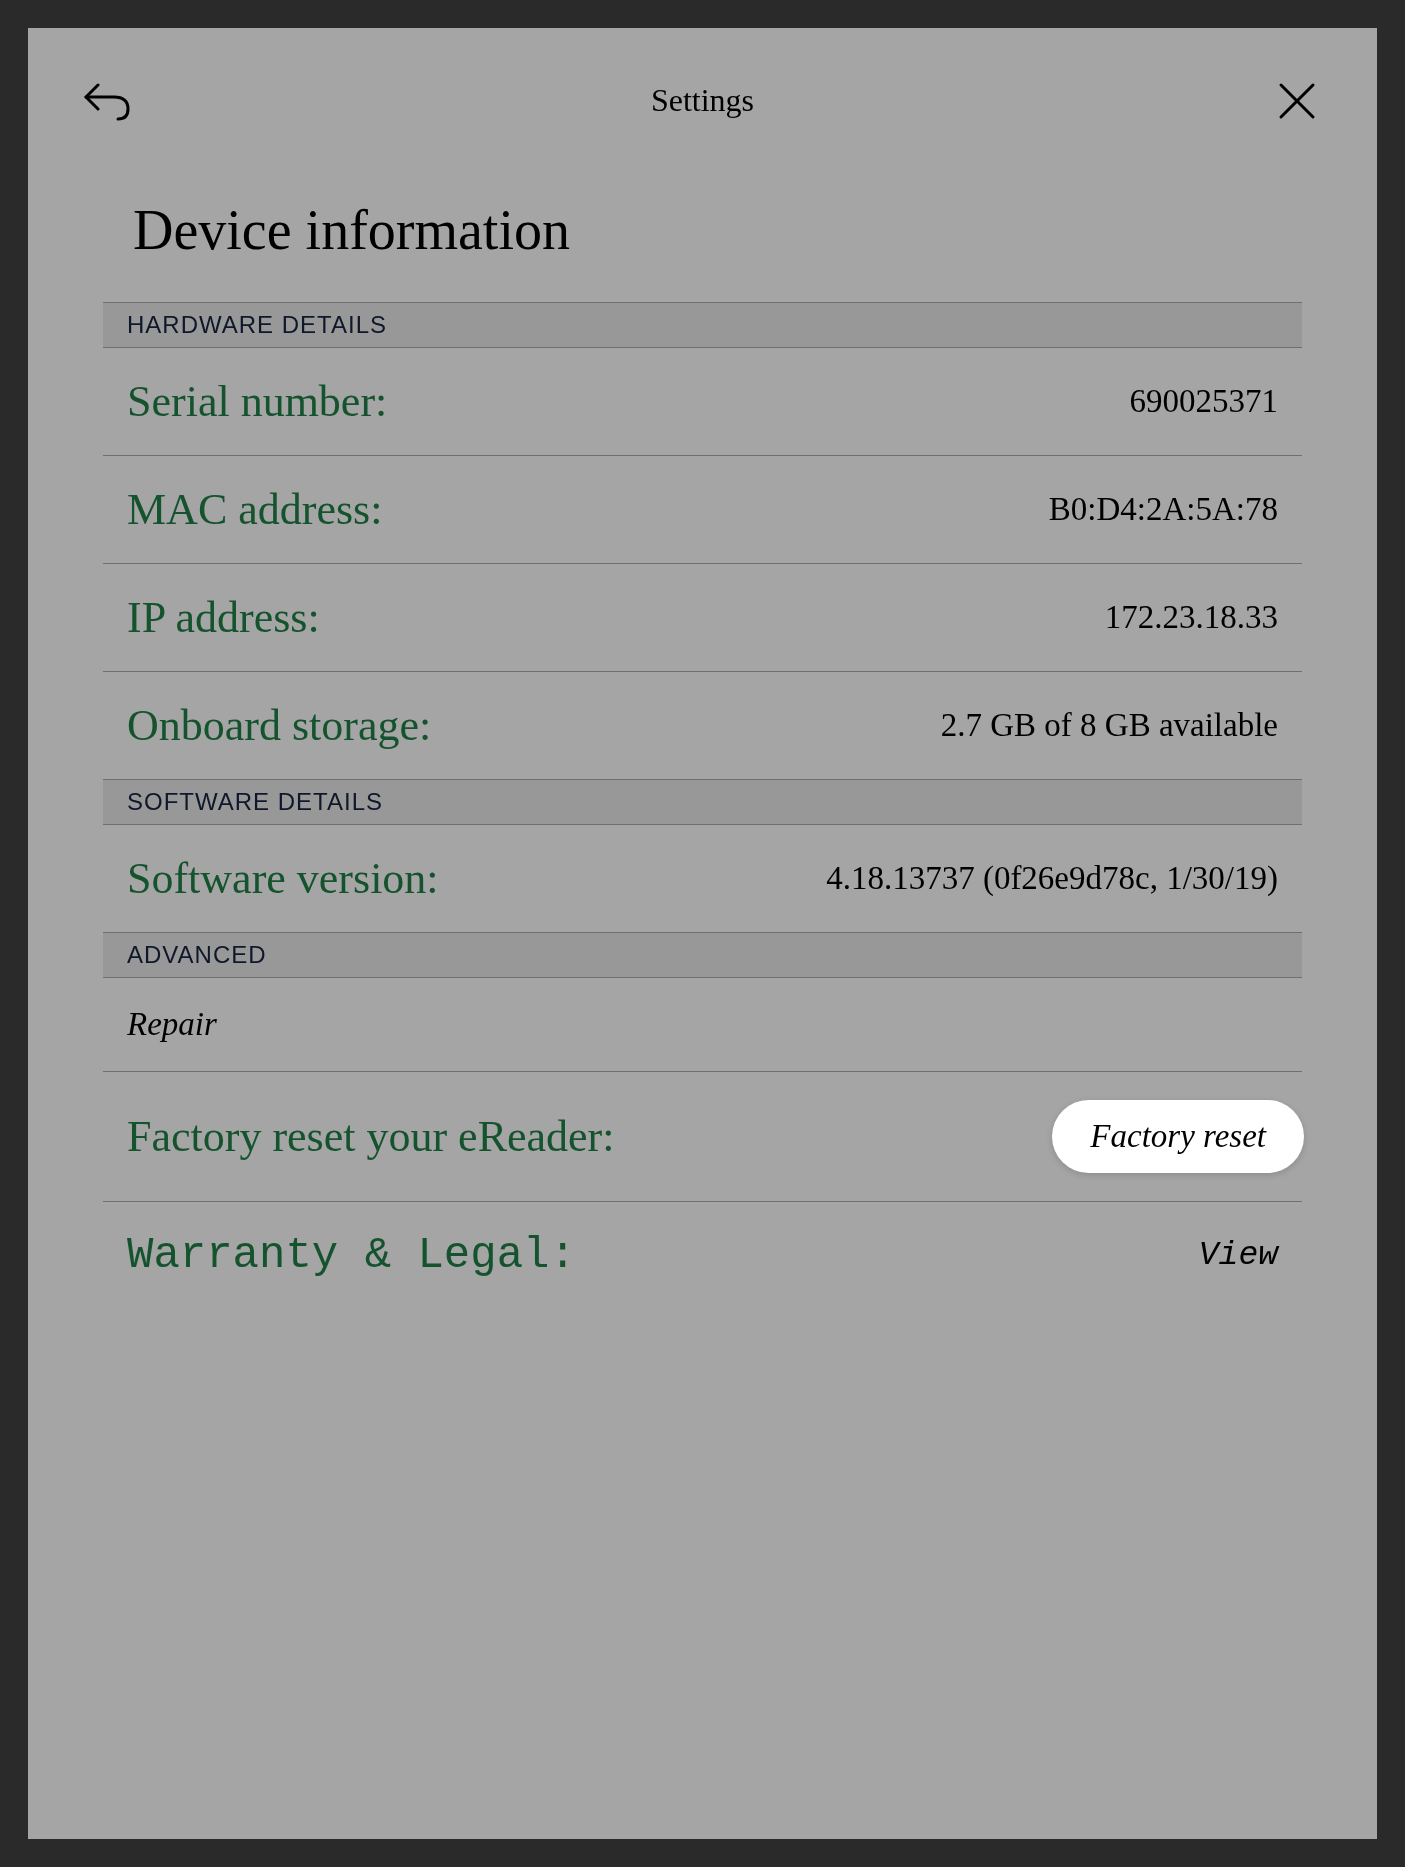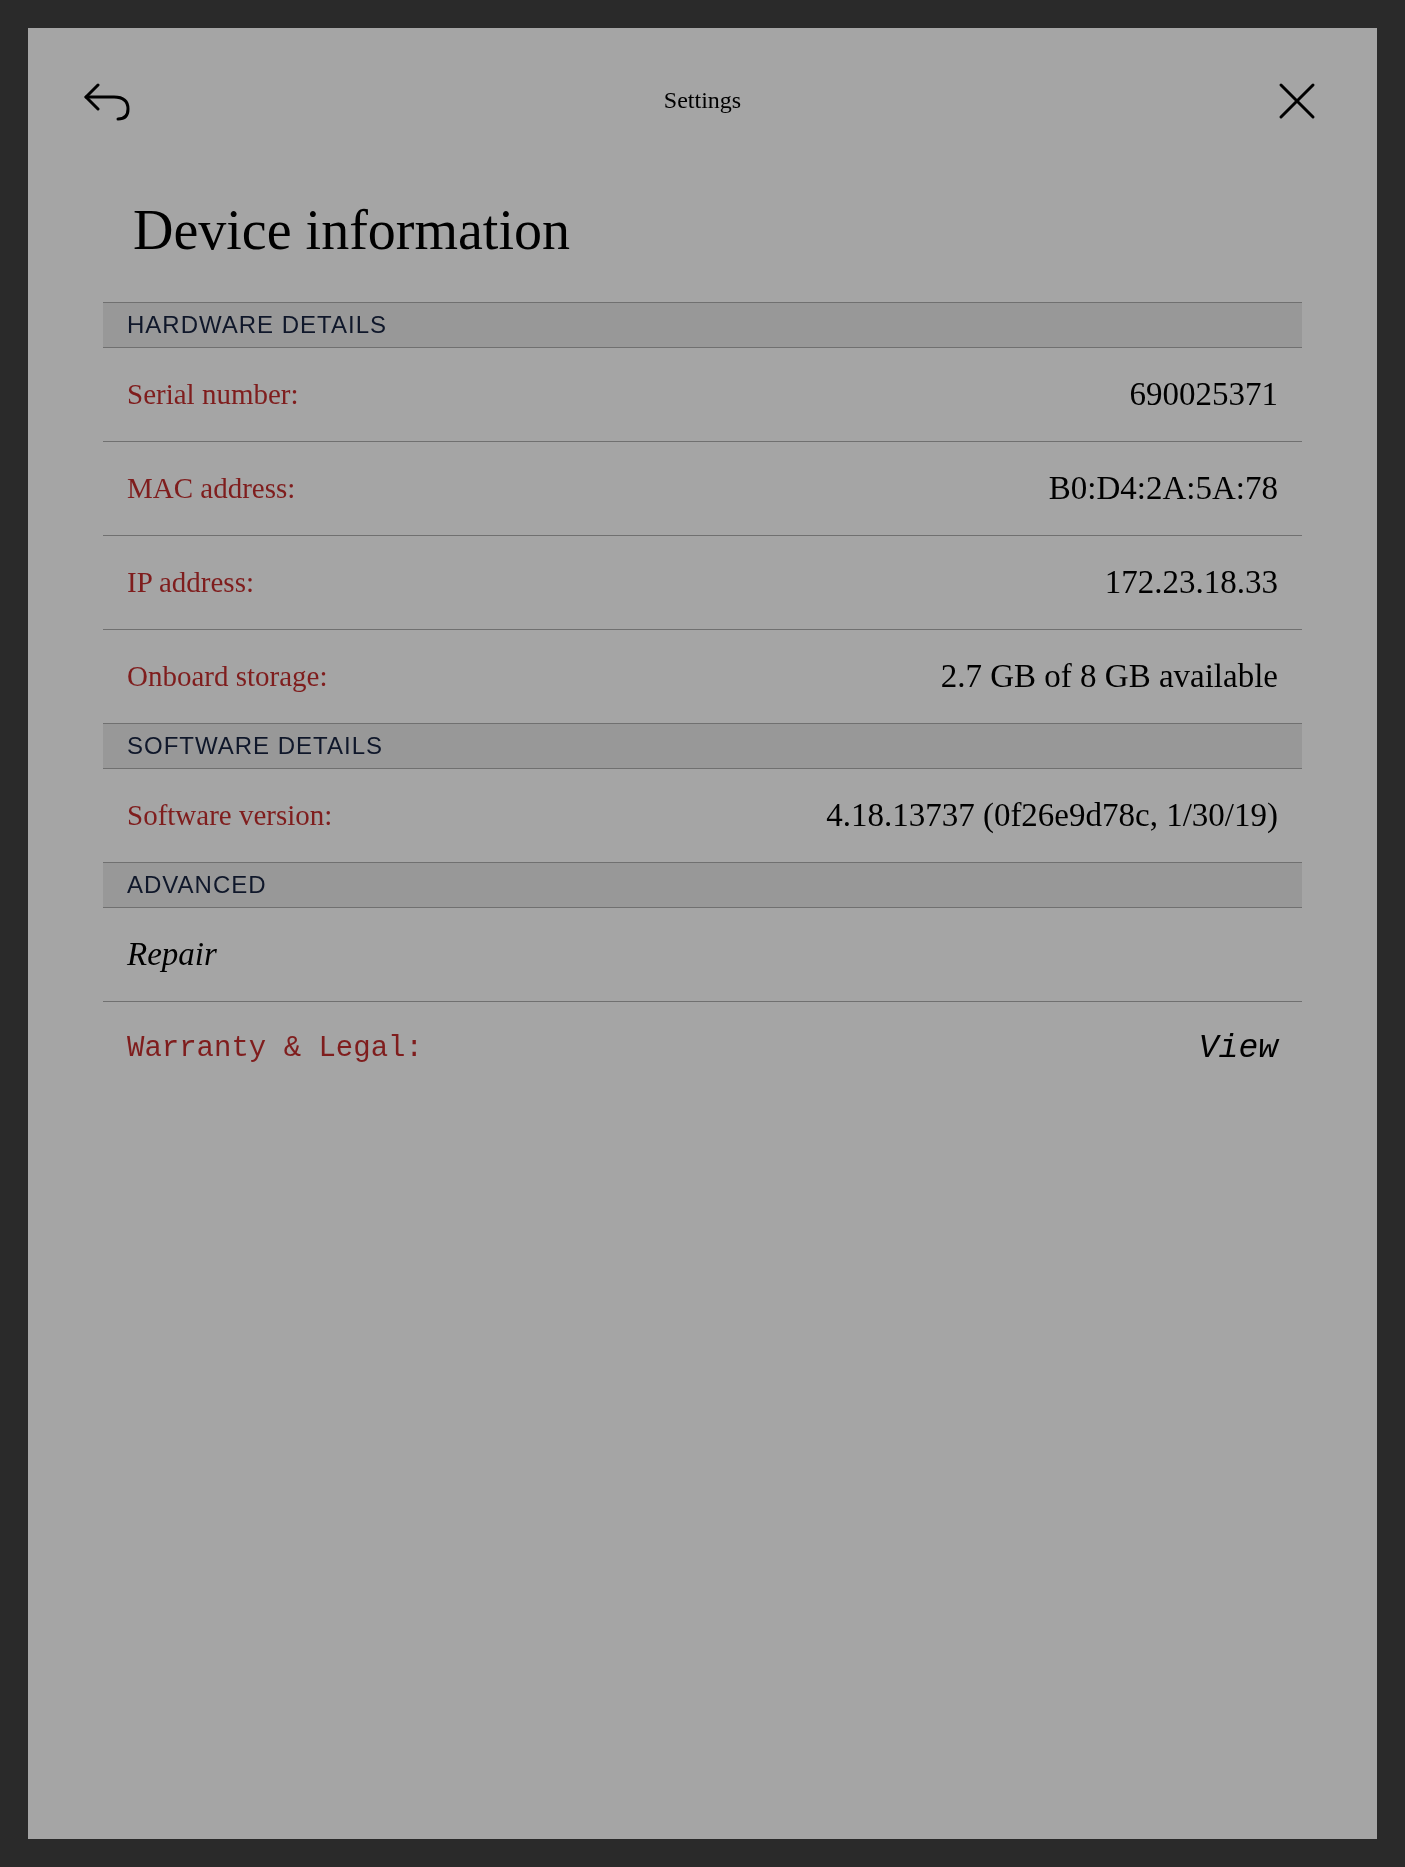--- a/index.html
+++ b/index.html
@@ -29,21 +29,21 @@
     }
     .back-btn {
       width: 50px;
       height: 50px;
       display: flex;
       align-items: center;
       justify-content: center;
       cursor: pointer;
     }
     .header-title {
-      font-size: 24px;
+      font-size: 32px;
       color: #000;
       font-weight: normal;
     }
     .close-btn {
       width: 50px;
       height: 50px;
       display: flex;
       align-items: center;
       justify-content: center;
       cursor: pointer;
@@ -69,22 +69,22 @@
       border-bottom: 1px solid #707070;
     }
     .row {
       display: flex;
       justify-content: space-between;
       align-items: center;
       padding: 28px 24px;
       border-bottom: 1px solid #707070;
     }
     .row-label {
-      font-size: 29px;
-      color: #7f1d1d;
+      font-size: 44px;
+      color: #14532d;
     }
     .row-value {
       font-size: 33px;
       color: #000;
     }
     .row-action {
       font-size: 33px;
       color: #000;
       font-style: italic;
       cursor: pointer;
@@ -152,19 +152,25 @@
       <span class="row-label">Software version:</span>
       <span class="row-value">4.18.13737 (0f26e9d78c, 1/30/19)</span>
     </div>
 
     <div class="section-header">ADVANCED</div>
 
     <div class="row">
       <span class="row-action">Repair</span>
     </div>
 
+    <div class="row">
+      <span class="row-label">Factory reset your eReader:</span>
+      <span class="highlight-pill">
+        <span class="row-action">Factory reset</span>
+      </span>
+    </div>
 
     <div class="row" style="border-bottom:none;font-family:Liberation Mono, monospace;">
       <span class="row-label">Warranty &amp; Legal:</span>
       <span class="row-action">View</span>
     </div>
   </div>
 </div>
 
 </body></html>

